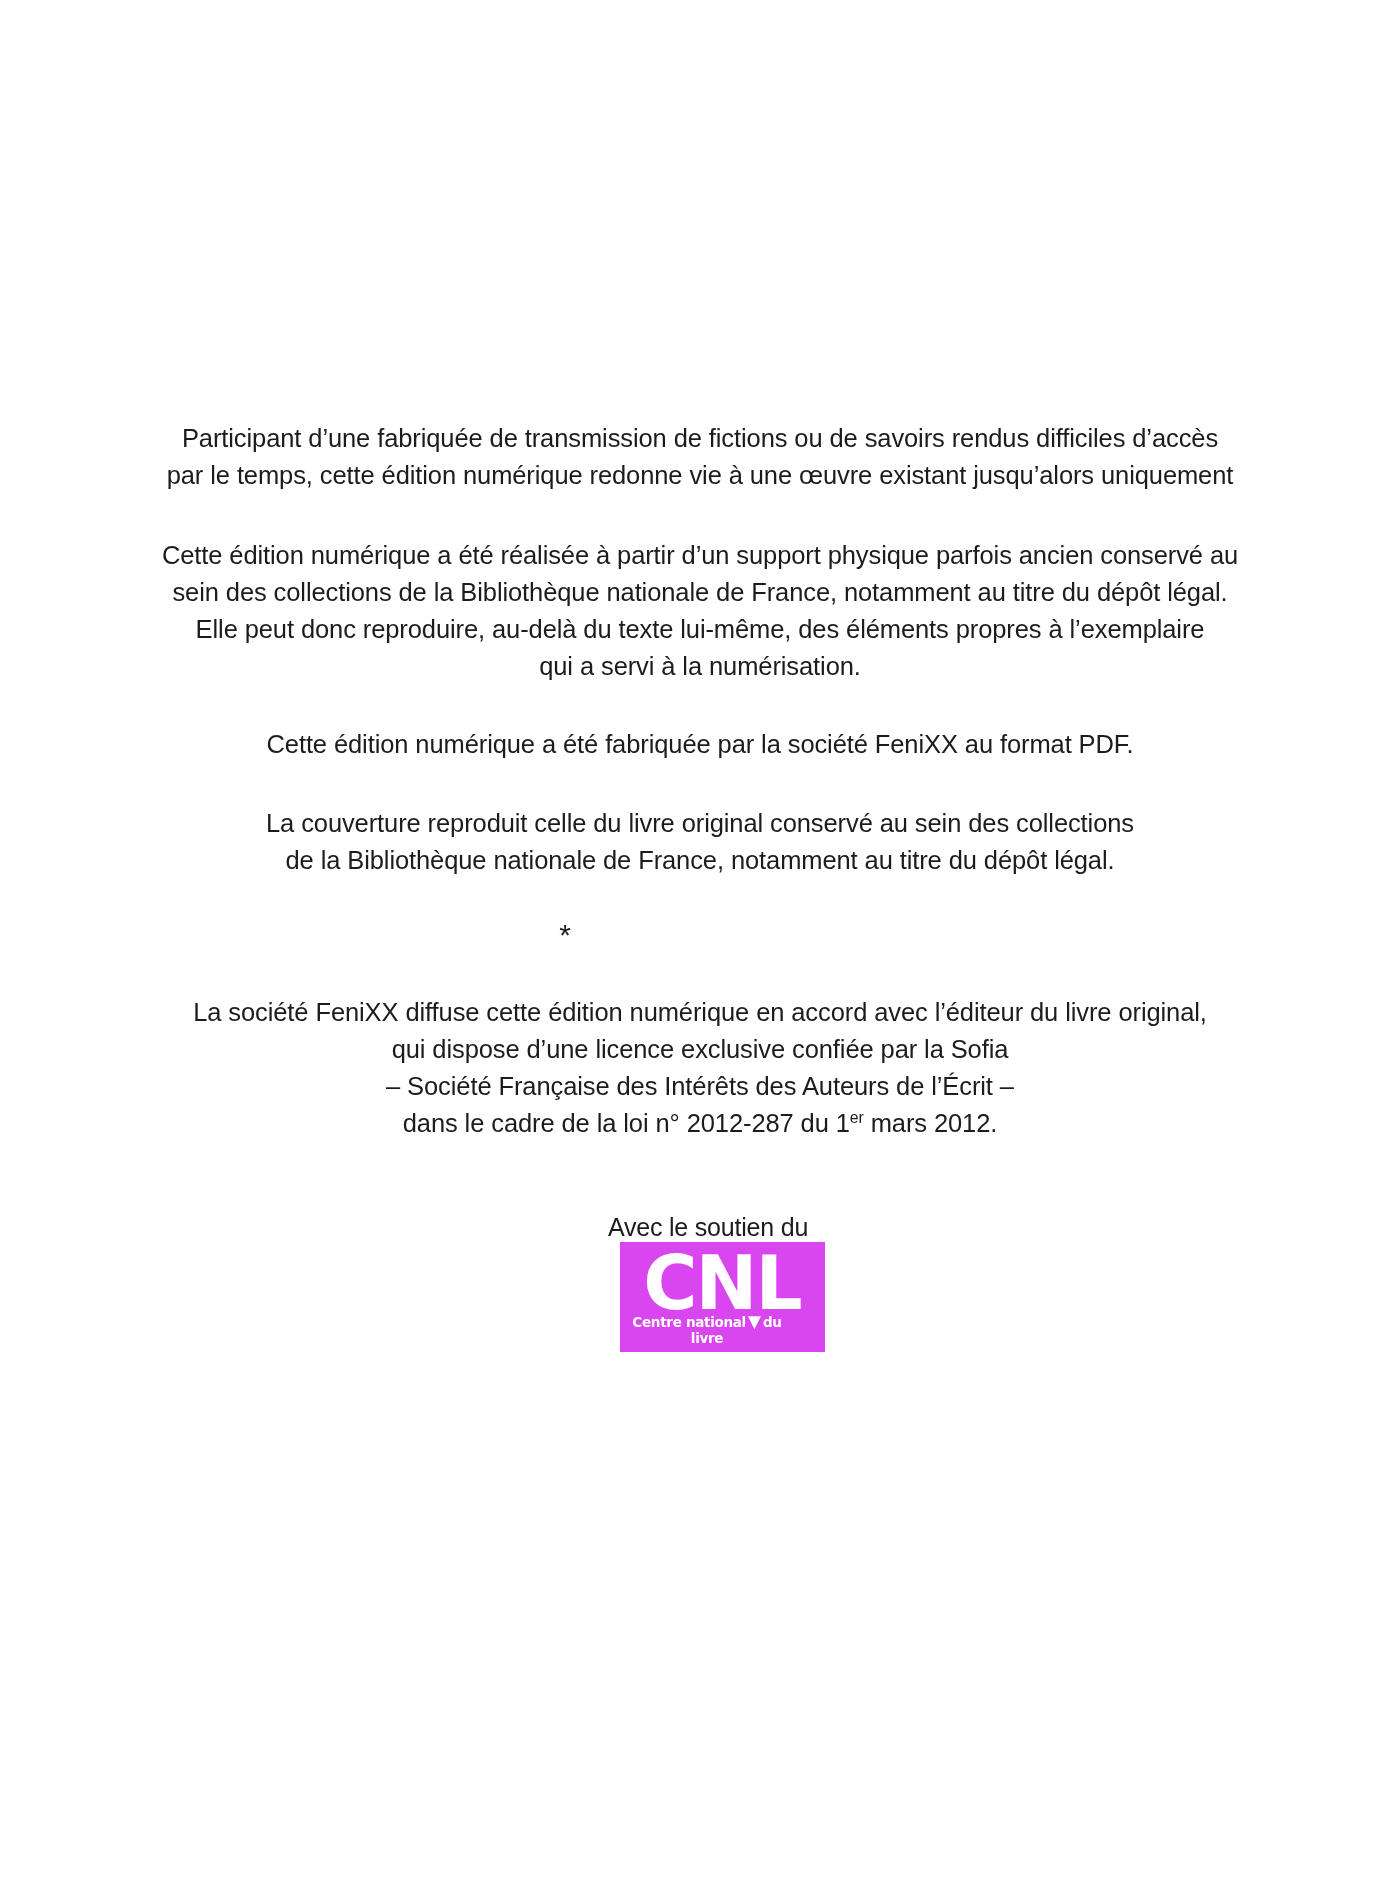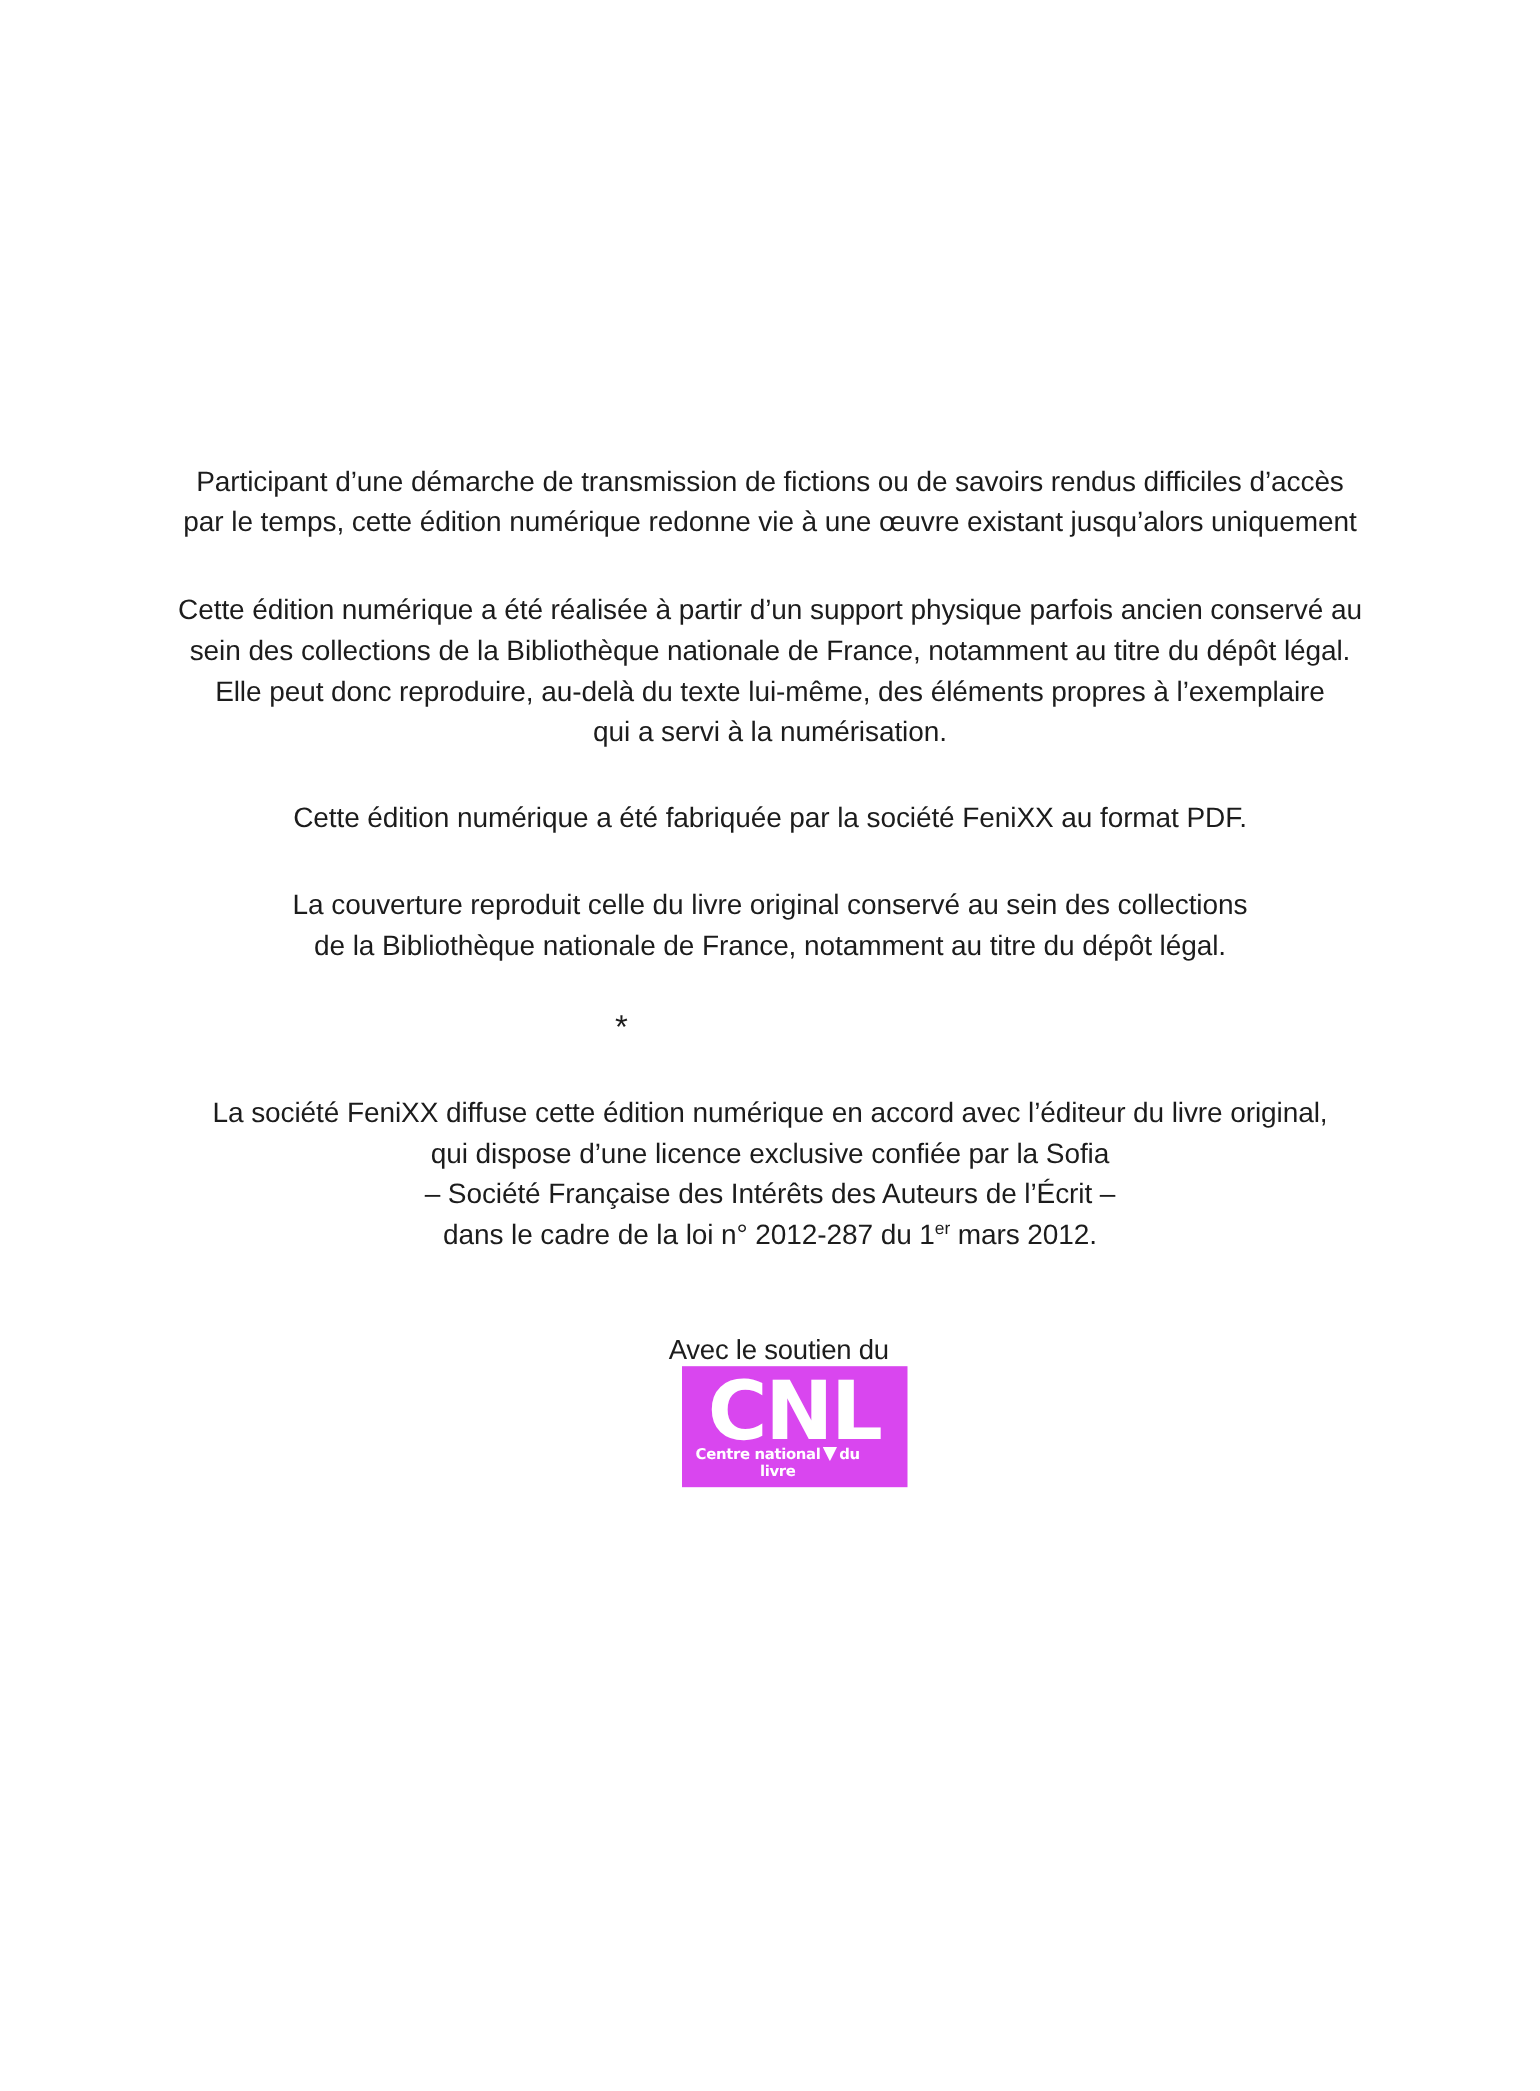--- a/index.html
+++ b/index.html
@@ -111,21 +111,21 @@
   }
 </style>
 </head>
 <body>
 
 <div class="page">
 
   <div class="content">
 
     <p class="para">
-      <span class="line">Participant d’une démarche de transmission de fictions ou de savoirs rendus difficiles d’accès</span>
+      <span class="line">Participant d’une fabriquée de transmission de fictions ou de savoirs rendus difficiles d’accès</span>
       <span class="line">par le temps, cette édition numérique redonne vie à une œuvre existant jusqu’alors uniquement</span>
     </p>
 
     <div class="gap-lg"></div>
 
     <p class="para">
       <span class="line">Cette édition numérique a été réalisée à partir d’un support physique parfois ancien conservé au</span>
       <span class="line">sein des collections de la Bibliothèque nationale de France, notamment au titre du dépôt légal.</span>
       <span class="line">Elle peut donc reproduire, au-delà du texte lui-même, des éléments propres à l’exemplaire</span>
       <span class="line">qui a servi à la numérisation.</span>

